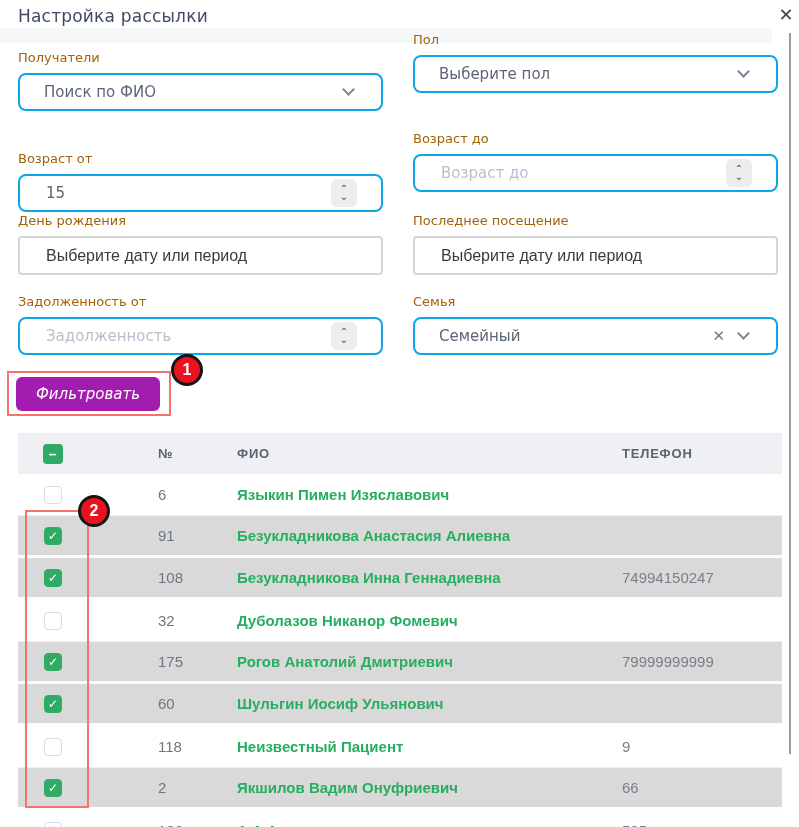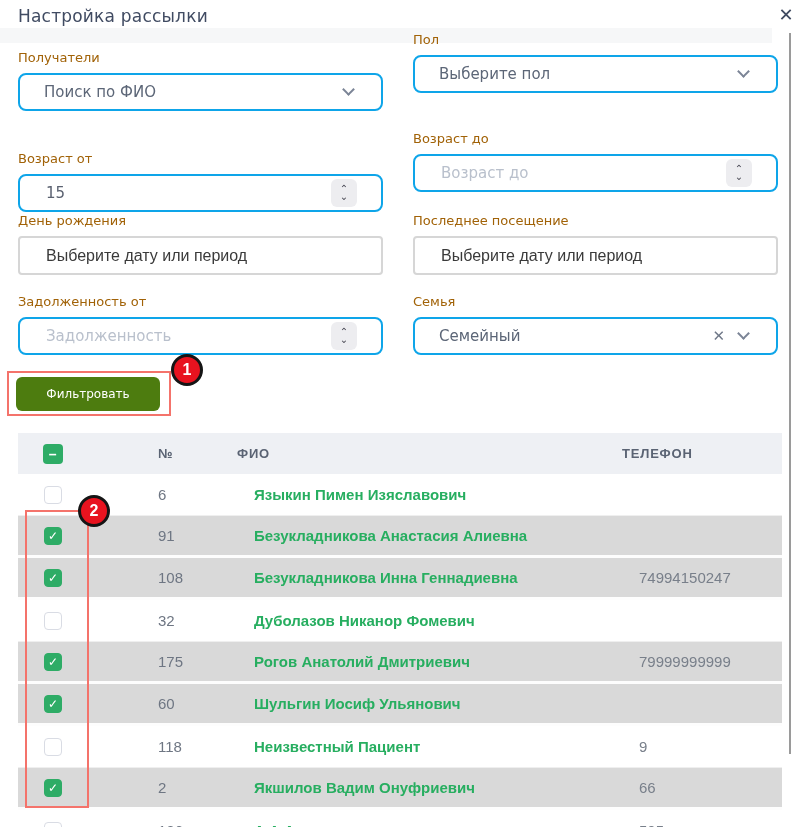--- a/index.html
+++ b/index.html
@@ -60,22 +60,22 @@
   .box.date { border-radius:4px; border-color:#d6d6d6; }
   input.date-input {
     border:none; outline:none; flex:1; min-width:0;
     font-family:"Liberation Sans",sans-serif; font-size:16px; color:#3a3a3a;
     background:transparent;
   }
   input.date-input::placeholder { color:#3a3a3a; opacity:1; }
 
   .filter-btn {
     position:absolute; left:16px; top:377px; width:144px; height:34px;
-    background:#4d7c0f; color:#fff; border:none; border-radius:6px;
-    font-family:"DejaVu Sans",sans-serif; font-size:12px; cursor:pointer;
+    background:#a21caf; color:#fff; border:none; border-radius:6px;
+    font-family:"DejaVu Sans",sans-serif; font-size:15px; cursor:pointer;font-style:italic;
   }
 
   
   .table {
     position:absolute; left:18px; top:433px; width:764px; height:394px;
     overflow:hidden; font-family:"Liberation Sans",sans-serif;
   }
   .thead {
     height:41px; background:#eef0f4; display:flex; align-items:center;
     color:#5a6373; font-size:13px; font-weight:bold; letter-spacing:0.8px;
@@ -94,21 +94,21 @@
   .cb-header {
     width:20px; height:20px; border-radius:4px; background:#2eac66;
     display:flex; align-items:center; justify-content:center;
     color:#fff; font-size:14px; font-weight:bold; cursor:pointer; flex:none;
     margin-left:25px;
   }
   .cell-cb   { margin-left:26px; }
   .h-num     { margin-left:95px; width:60px; }
   .cell-num  { margin-left:96px; width:60px; font-size:15px; color:#6e7683; }
   .h-name    { margin-left:19px; width:385px; }
-  .cell-name { margin-left:36px; width:385px; font-size:15px; font-weight:bold; color:#27ae60; }
+  .cell-name { margin-left:19px; width:385px; font-size:15px; font-weight:bold; color:#27ae60; }
   .cell-phone{ font-size:15px; color:#787f8a; }
 
   
   .ann-rect { position:absolute; border:2px solid #f4736b; pointer-events:none; }
   .ann-rect-1 { left:7px;  top:371px; width:164px; height:45px; }
   .ann-rect-2 { left:25px; top:510px; width:64px;  height:298px; }
   .ann-circle {
     position:absolute; width:32px; height:32px; border-radius:50%;
     background:#e8131f; border:3px solid #151515; color:#fff;
     display:flex; align-items:center; justify-content:center;

